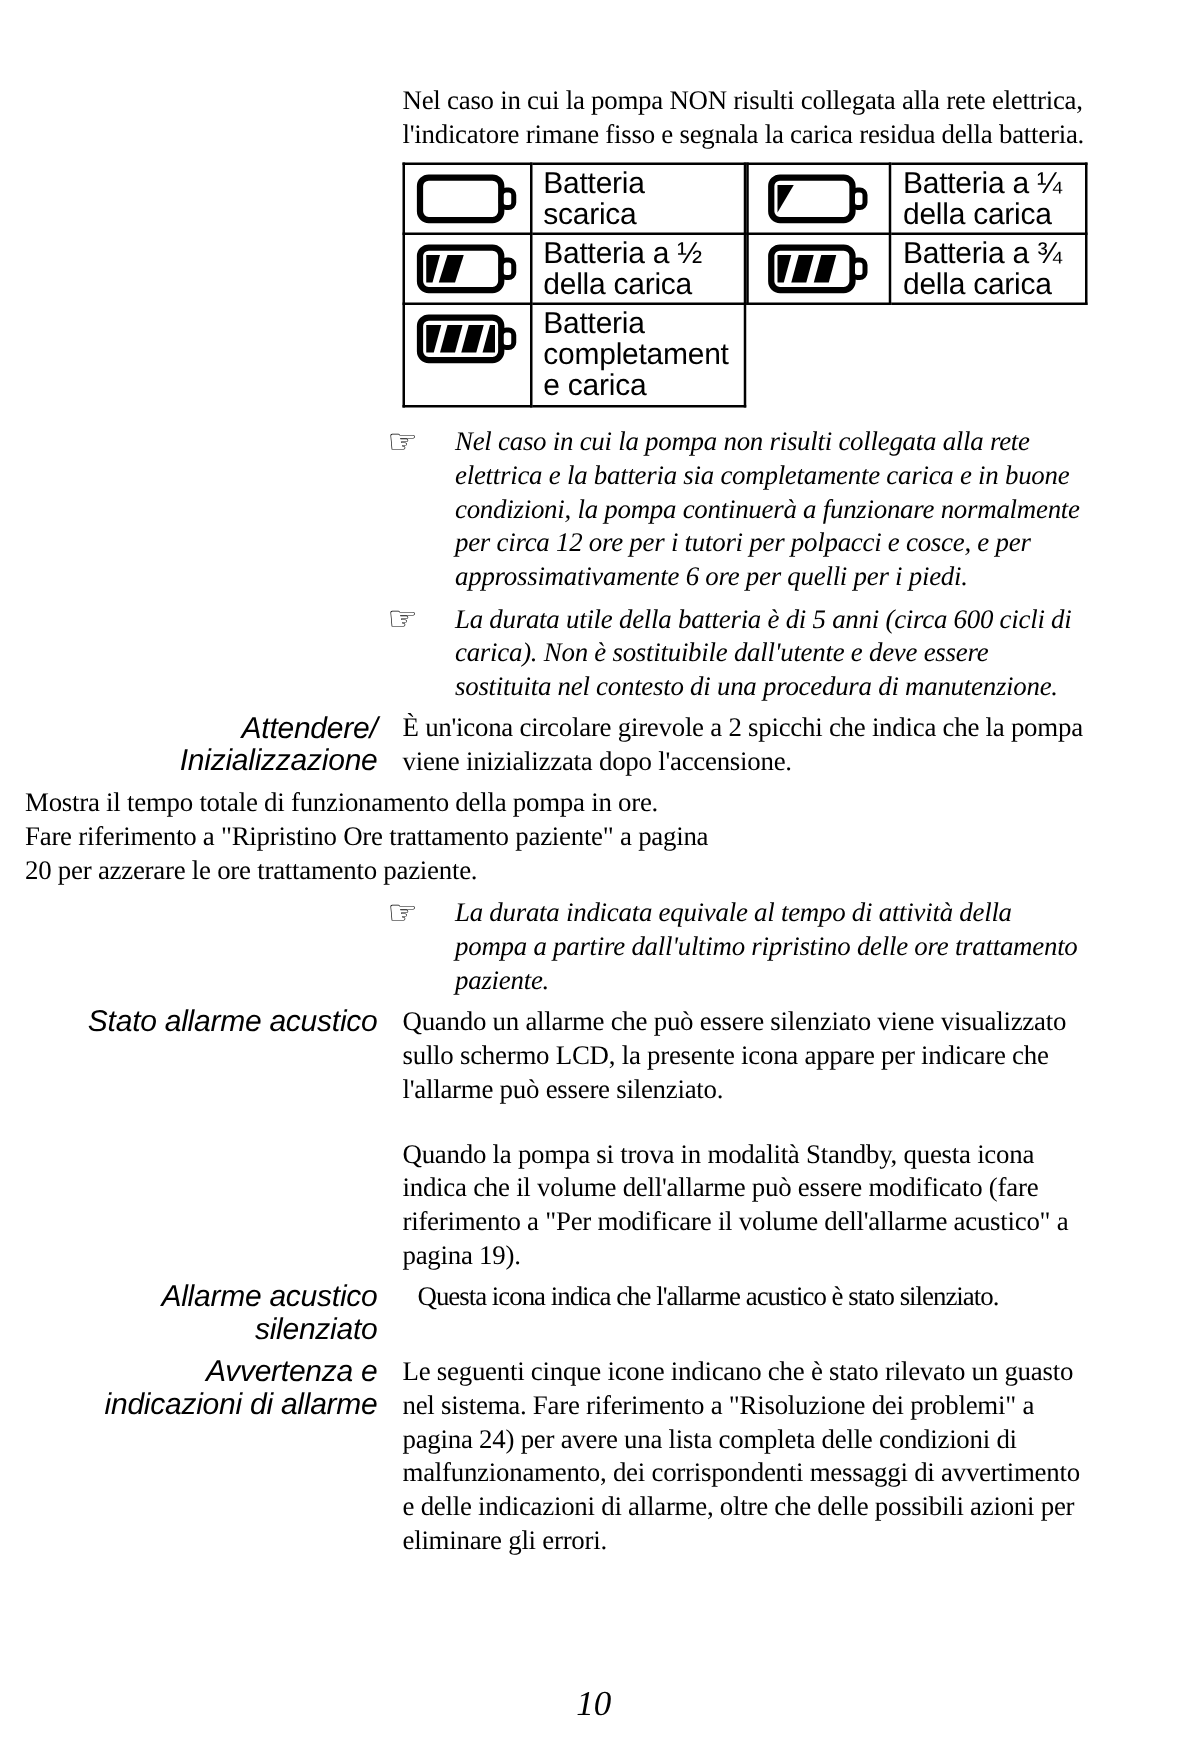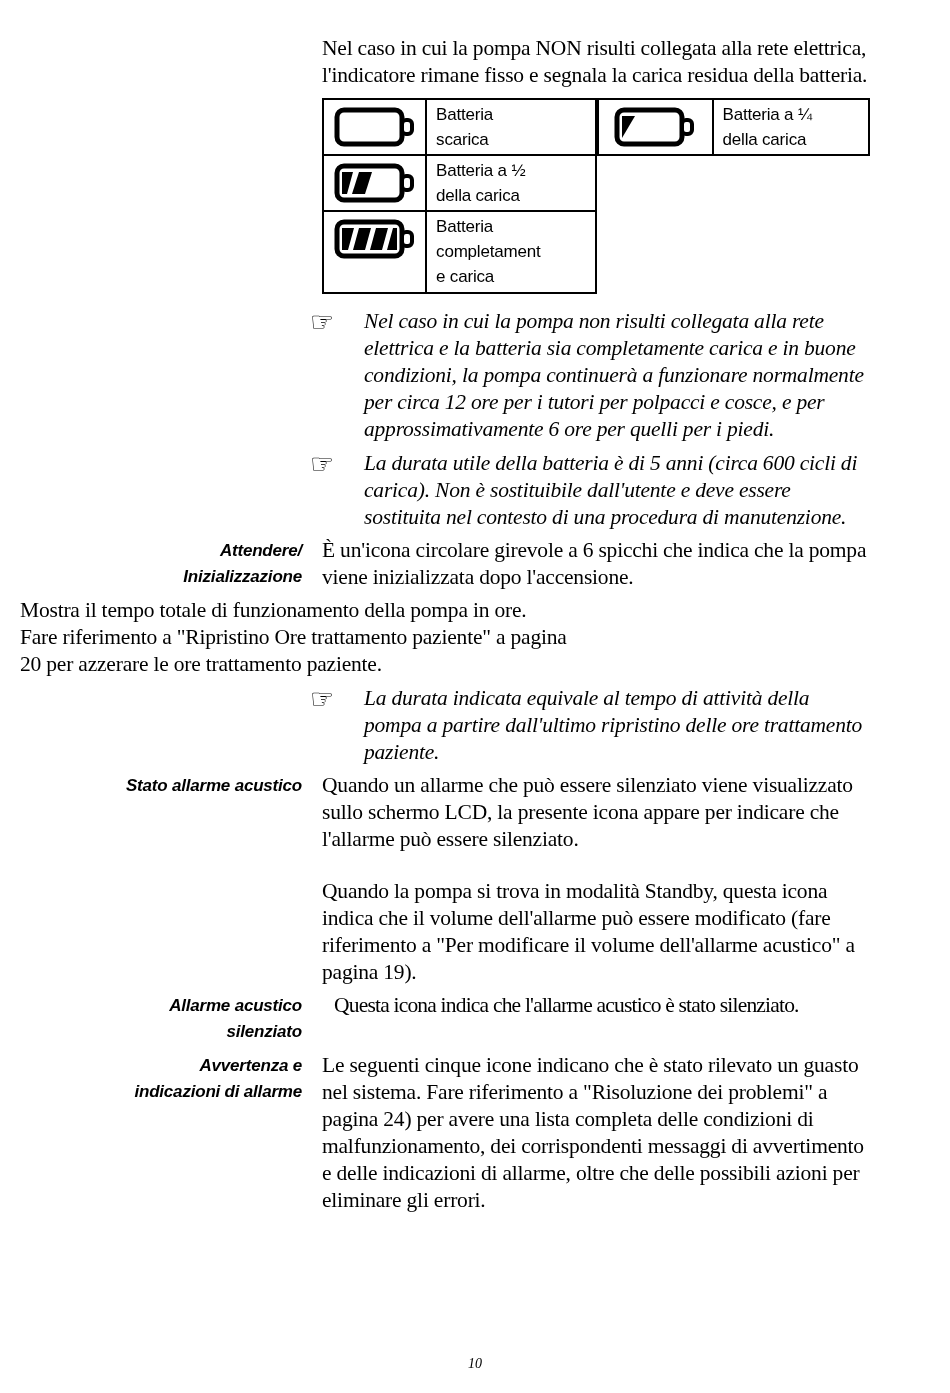--- a/index.html
+++ b/index.html
@@ -6,31 +6,31 @@
   * { margin: 0; padding: 0; box-sizing: border-box; }
   html, body { background: #ffffff; }
   .page {
     position: relative;
     width: 950px;
     height: 1393px;
     background: #ffffff;
     color: #000000;
     overflow: hidden;
     font-family: "Liberation Serif", serif;
-    padding-top: 35px;
+    padding-top: 67px;
   }
   .row { display: flex; align-items: flex-start; }
   .label-col {
     flex: 0 0 302px;
     width: 302px;
     text-align: right;
     font-family: "Liberation Sans", sans-serif;
-    font-weight: bold;
+    font-weight: normal;
     font-style: italic;
-    font-size: 17px;
+    font-size: 24px;
     line-height: 26px;
     white-space: pre-line;
     padding-top: 1px;
     letter-spacing: -0.2px;
   }
   .content-col {
     flex: 0 0 548px;
     width: 548px;
     margin-left: 20px;
   }
@@ -65,42 +65,42 @@
   .tables { display: flex; align-items: flex-start; }
   table.btable { border-collapse: collapse; }
   table.btable td {
     border: 2px solid #000000;
     vertical-align: middle;
   }
   td.icon-cell { text-align: center; }
   td.icon-cell svg { display: block; margin: 0 auto; }
   td.label-cell {
     font-family: "Liberation Sans", sans-serif;
-    font-size: 17px;
+    font-size: 24px;
     line-height: 25px;
     white-space: pre-line;
     padding: 2px 4px 2px 9px;
     letter-spacing: -0.2px;
   }
   .lt .icon-cell { width: 104px; }
   .lt .label-cell { width: 172px; }
   .rt .icon-cell { width: 116px; }
   .rt .label-cell { width: 159px; }
   tr.r1 { height: 53px; }
   tr.r2 { height: 54px; }
   tr.r3 { height: 82px; }
   tr.r3 td { vertical-align: top; }
   tr.r3 td.icon-cell { padding-top: 5px; }
   .page-number {
     position: absolute;
     left: 0; right: 0;
     bottom: 16px;
     text-align: center;
     font-style: italic;
-    font-size: 14px;
+    font-size: 28px;
     line-height: 27px;
   }
   
   .mb-intro { margin-bottom: 9px; }
   .mb-table { margin-bottom: 14px; }
   .mb-n1 { margin-bottom: 7px; }
   .mb-n2 { margin-bottom: 6px; }
   .mb-s0 { margin-bottom: 6px; }
   .mb-s1 { margin-bottom: 7px; }
   .mb-n3 { margin-bottom: 6px; }
@@ -170,20 +170,33 @@
             <td class="icon-cell">
               <svg width="84" height="44" viewBox="0 0 84 44">
                 <rect x="4" y="5" width="65" height="34" rx="7" fill="#ffffff" stroke="#000000" stroke-width="5"></rect>
                 <rect x="69" y="15" width="10" height="14" rx="4" fill="#ffffff" stroke="#000000" stroke-width="4"></rect>
                 <polygon points="9,11 22,11 9,33" fill="#000000"></polygon>
               </svg>
             </td>
             <td class="label-cell">Batteria a ¼
 della carica</td>
           </tr>
+          <tr class="r2">
+            <td class="icon-cell">
+              <svg width="84" height="44" viewBox="0 0 84 44">
+                <rect x="4" y="5" width="65" height="34" rx="7" fill="#ffffff" stroke="#000000" stroke-width="5"></rect>
+                <rect x="69" y="15" width="10" height="14" rx="4" fill="#ffffff" stroke="#000000" stroke-width="4"></rect>
+                <polygon points="9,11 20,11 14,33 9,33" fill="#000000"></polygon>
+                <polygon points="26,11 38,11 32,33 20,33" fill="#000000"></polygon>
+                <polygon points="44,11 56,11 50,33 38,33" fill="#000000"></polygon>
+              </svg>
+            </td>
+            <td class="label-cell">Batteria a ¾
+della carica</td>
+          </tr>
         </tbody>
           </table>
       </div>
     </div>
   </div>
 
   <div class="row mb-n1">
     <div class="label-col"></div>
     <div class="content-col">
       <div class="note">
@@ -200,21 +213,21 @@
         <span class="note-icon">☞</span>
         <p class="note-text">La durata utile della batteria è di 5 anni (circa 600 cicli di carica). Non è sostituibile dall'utente e deve essere sostituita nel contesto di una procedura di manutenzione.</p>
       </div>
     </div>
   </div>
 
   <div class="row mb-s0">
     <div class="label-col">Attendere/
 Inizializzazione</div>
     <div class="content-col">
-      <p class="body">È un'icona circolare girevole a 6 spicchi che indica che la pompa viene inizializzata dopo l'accensione.</p>
+      <p class="body">È un'icona circolare girevole a 2 spicchi che indica che la pompa viene inizializzata dopo l'accensione.</p>
     </div>
   </div>
 
   <div class="row mb-s1">
     <div class="content-col">
       <p class="body">Mostra il tempo totale di funzionamento della pompa in ore. Fare riferimento a "Ripristino Ore trattamento paziente" a pagina 20 per azzerare le ore trattamento paziente.</p>
     </div>
   </div>
 
   <div class="row mb-n3">

